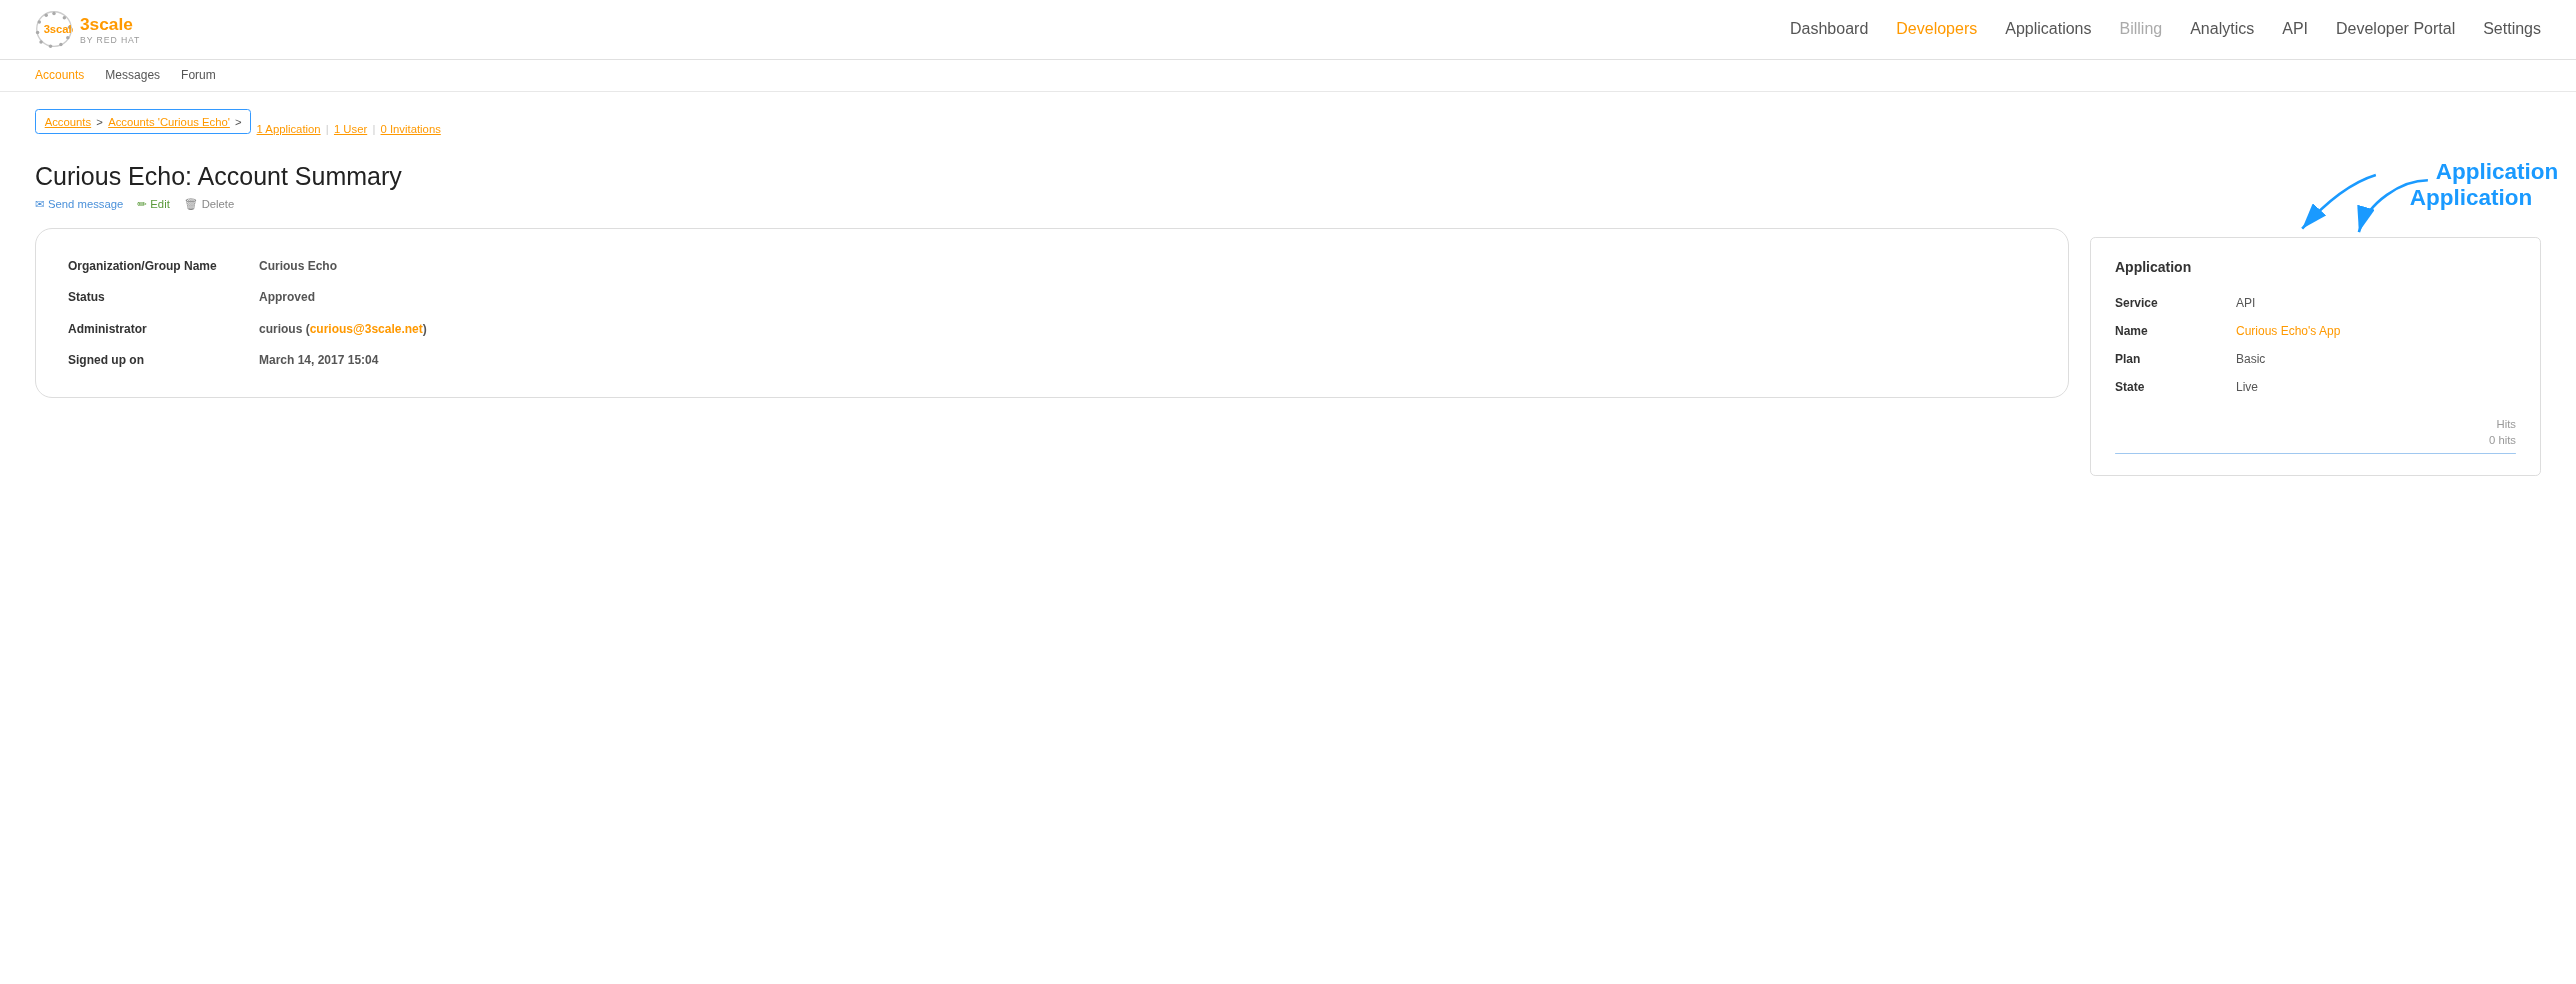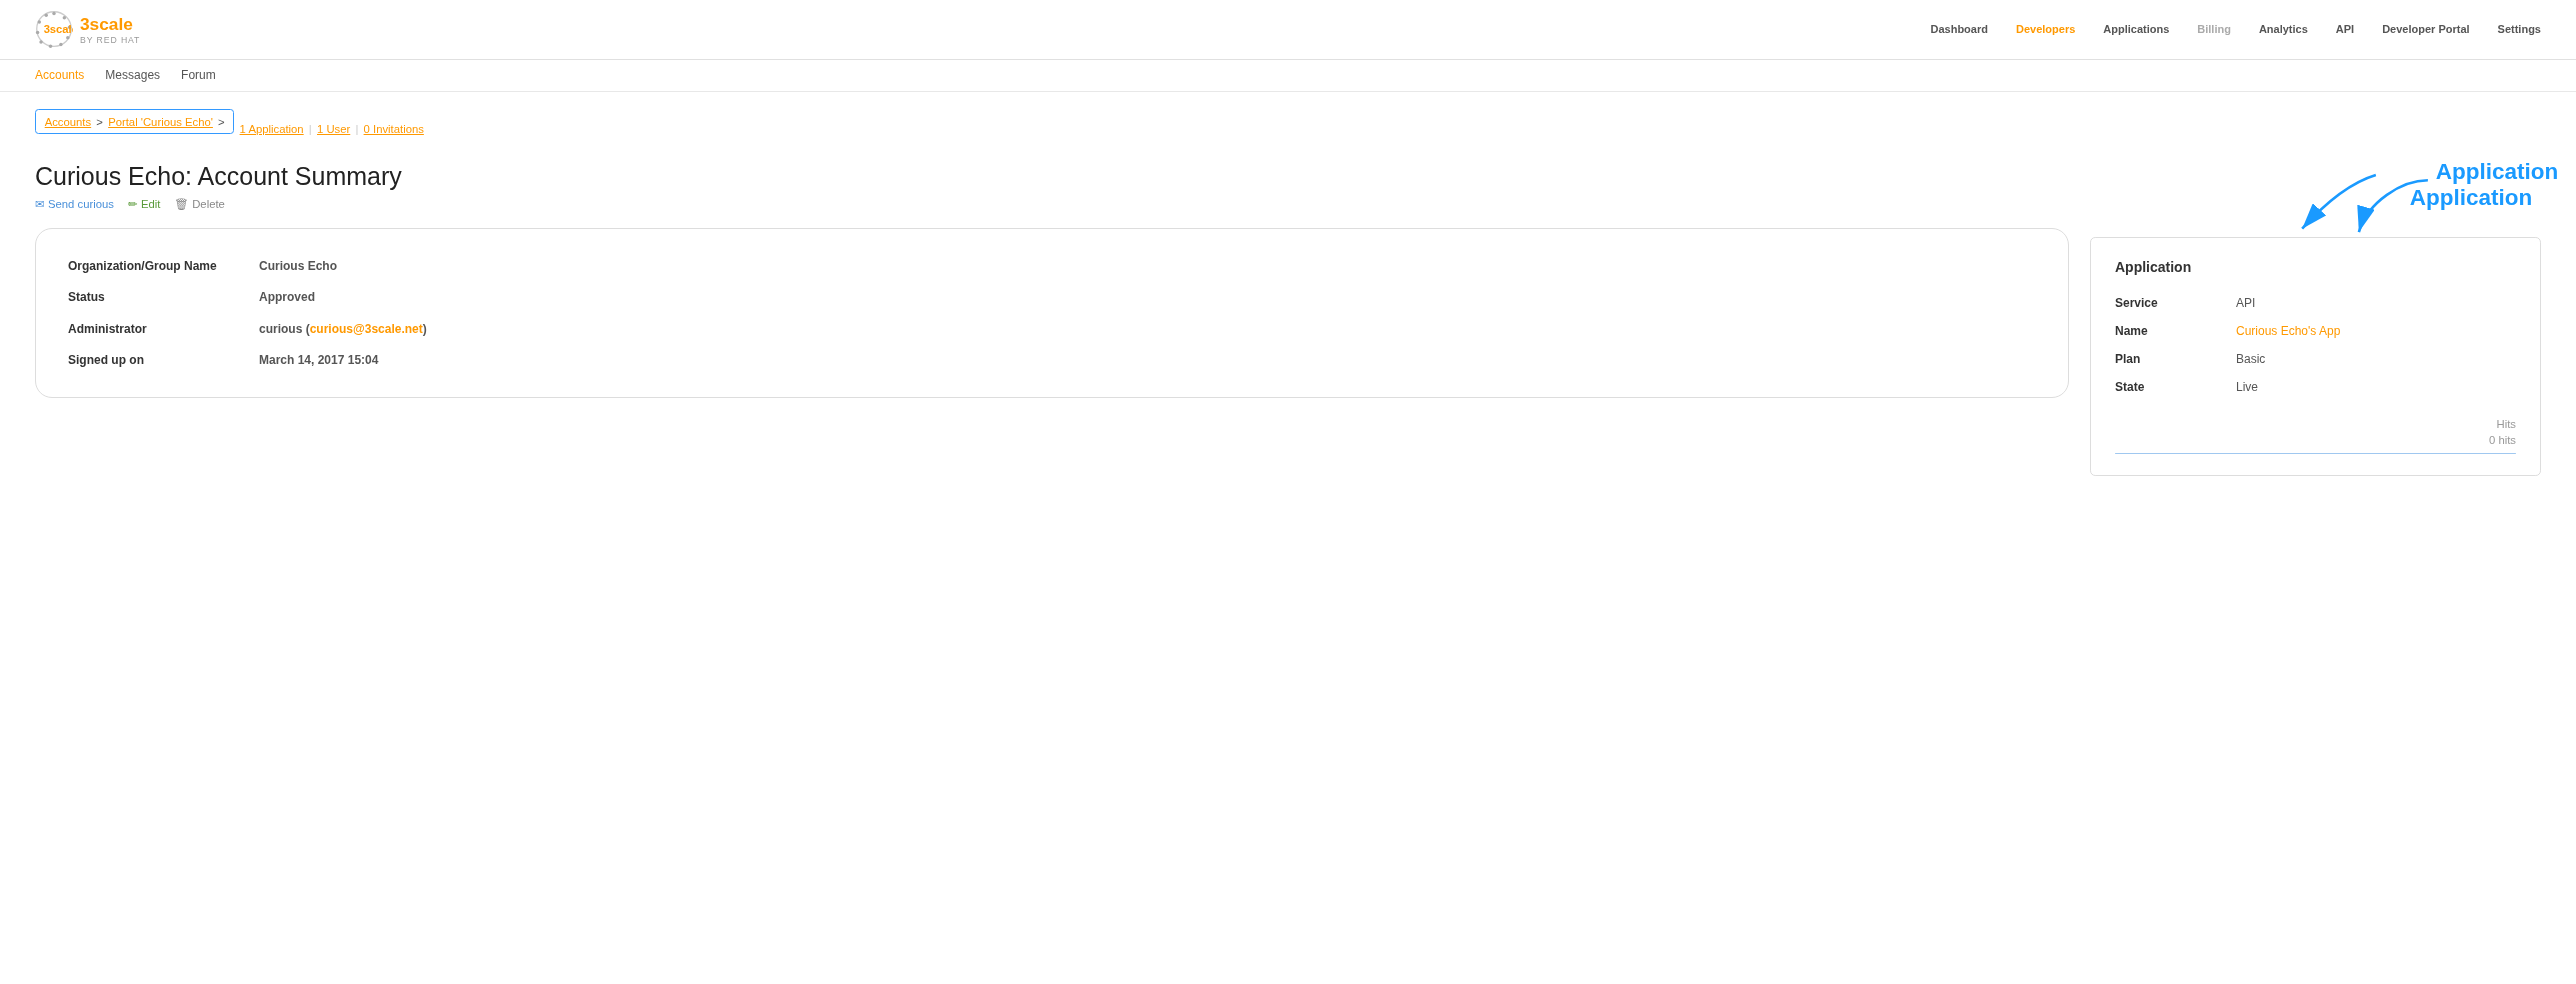--- a/index.html
+++ b/index.html
@@ -23,22 +23,22 @@
       flex-direction: column;
     }
     .main-nav {
       display: flex;
       align-items: center;
       gap: 28px;
     }
     .main-nav a {
       text-decoration: none;
       color: #555;
-      font-size: 11px;
-      font-weight: 700;
+      font-size: 16px;
+      font-weight: 400;
     }
     .main-nav a.active { color: #f90; }
 
     
     .sub-nav {
       display: flex;
       align-items: center;
       gap: 21px;
       padding: 8.7px 35px;
       border-bottom: 0.9px solid #e8e8e8;
@@ -260,36 +260,36 @@
   <a href="#" class="plain">Messages</a>
   <a href="#" class="plain">Forum</a>
 </nav>
 
 <div class="content">
 
   <div style="display:flex; align-items:center; gap:5.2px; margin-bottom:14px;">
     <div class="breadcrumb-bar">
       <a href="#">Accounts</a>
       <span class="breadcrumb-sep">&gt;</span>
-      <a href="#">Portal 'Curious Echo'</a>
+      <a href="#">Accounts 'Curious Echo'</a>
       <span class="breadcrumb-sep">&gt;</span>
     </div>
     <a href="#" style="color:#f90;text-decoration:underline;font-size:11.3px;">1 Application</a>
     <span style="color:#ccc;font-size:11.3px;">|</span>
     <a href="#" style="color:#f90;text-decoration:underline;font-size:11.3px;">1 User</a>
     <span style="color:#ccc;font-size:11.3px;">|</span>
     <a href="#" style="color:#f90;text-decoration:underline;font-size:11.3px;text-align:right;">0 Invitations</a>
   </div>
 
   <h1 class="page-title">Curious Echo: Account Summary</h1>
 
   <div class="actions">
     <a href="#" class="action-send">
       <span>✉</span>
-      <span>Send curious</span>
+      <span>Send message</span>
     </a>
     <a href="#" class="action-edit">
       <span>✏</span>
       <span>Edit</span>
     </a>
     <a href="#" class="action-delete">
       <span>🗑</span>
       <span>Delete</span>
     </a>
   </div>

